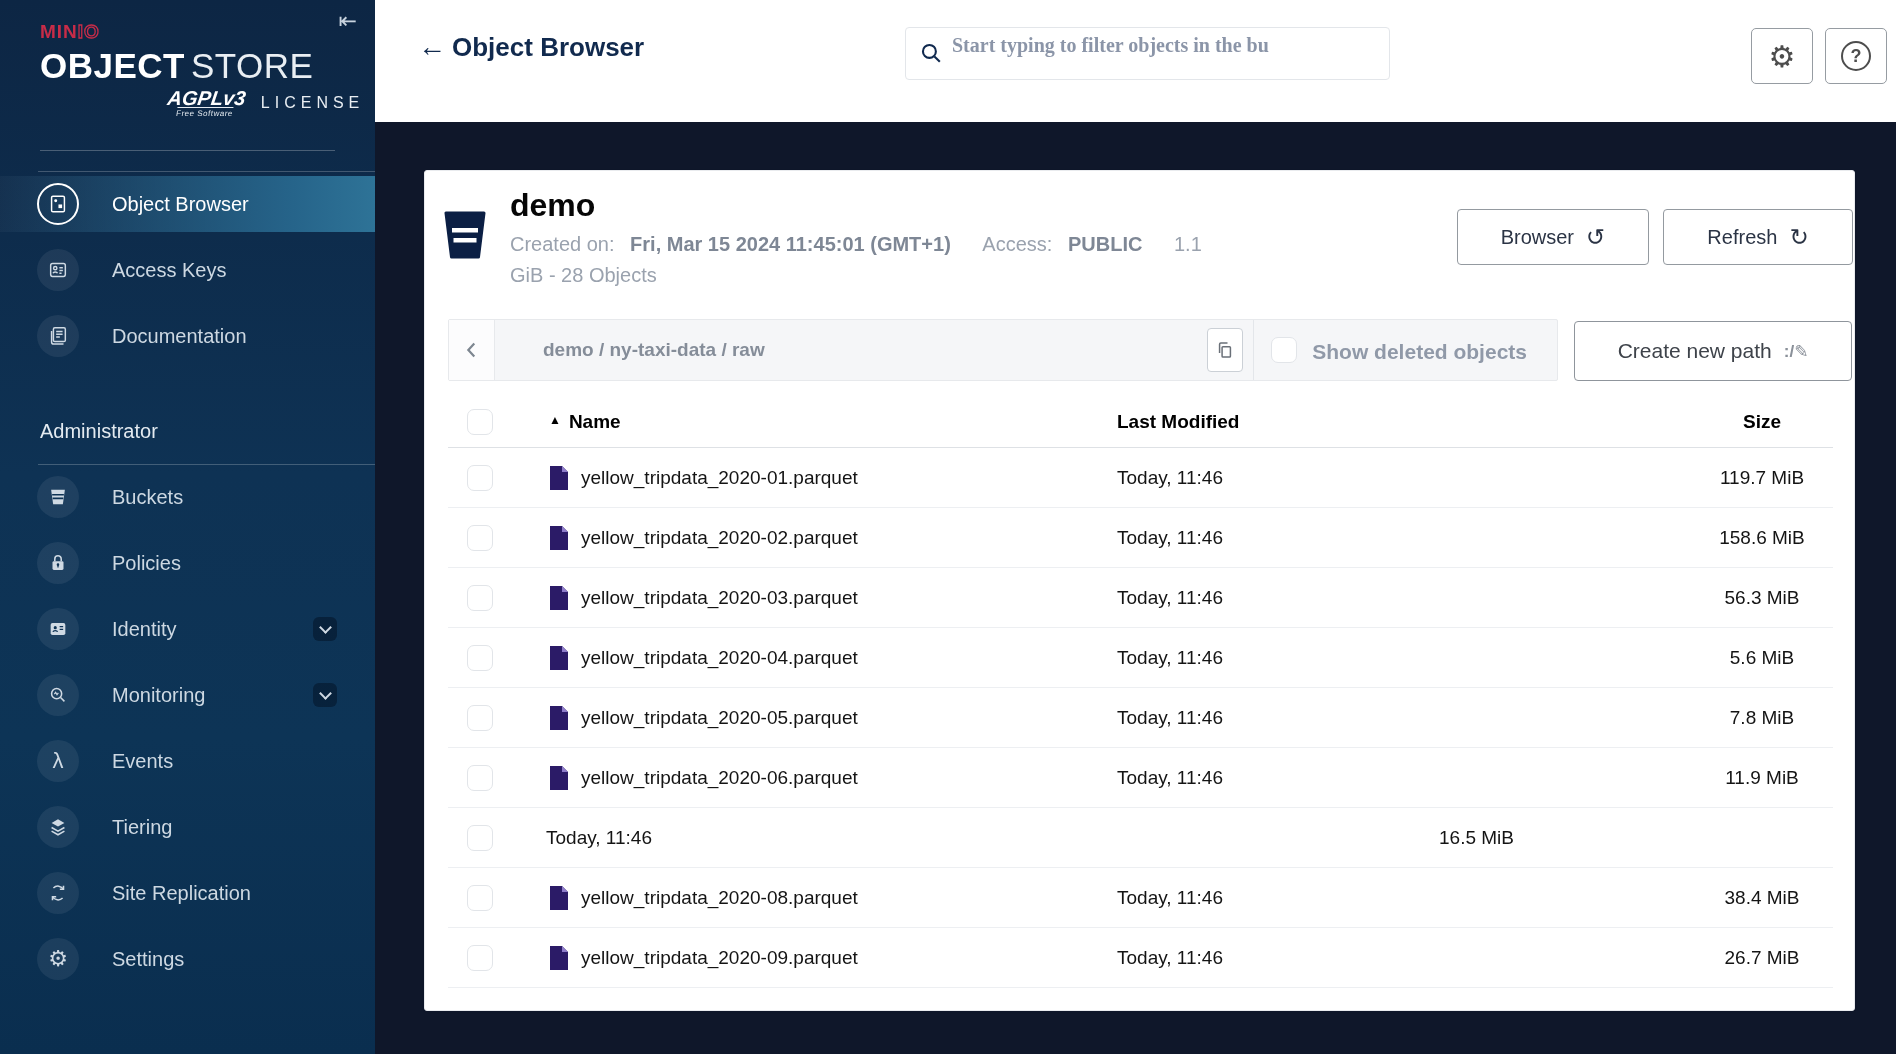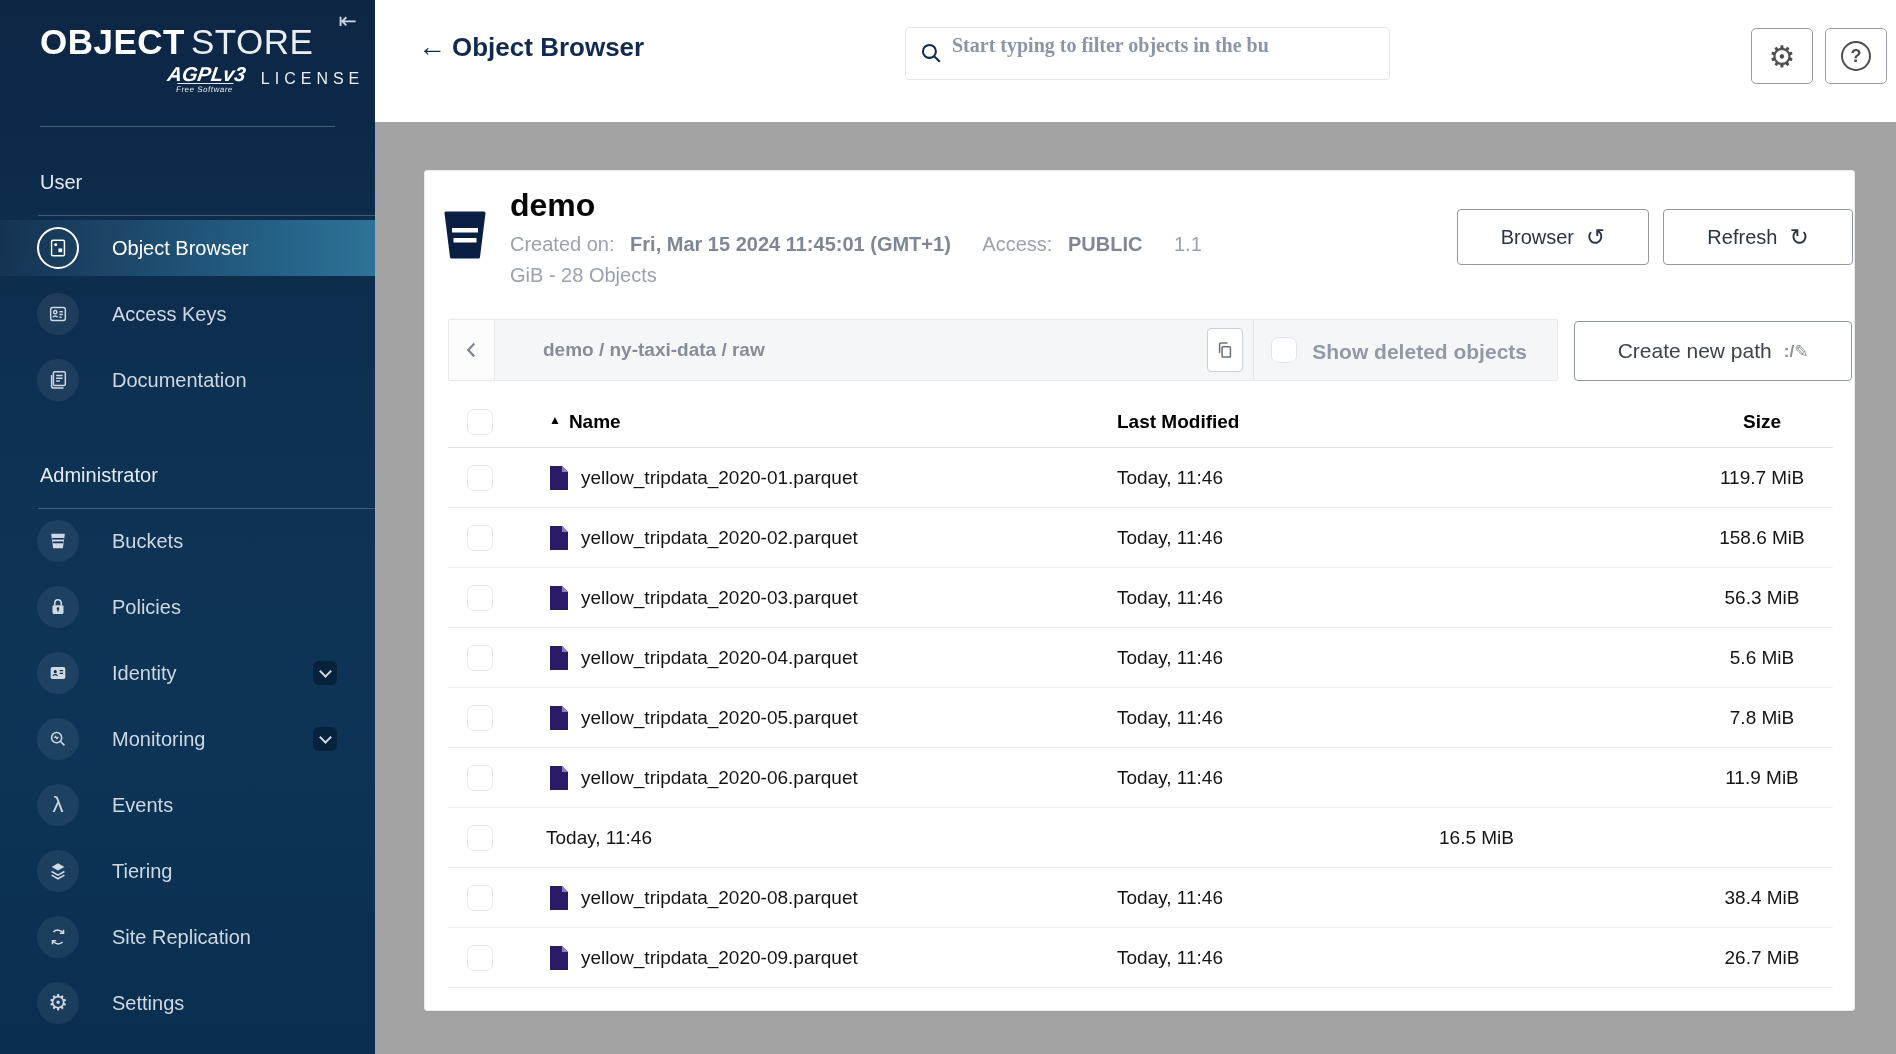--- a/index.html
+++ b/index.html
@@ -80,21 +80,21 @@
   }
   .icon-btn.gear { left:1376px; font-size:30px; color:#4D4D4D; }
   .icon-btn.help { left:1450px; }
   .circle-q {
     width:30px; height:30px; border:2.5px solid #4D4D4D; border-radius:50%;
     display:flex; align-items:center; justify-content:center;
     font-size:18px; font-weight:700; color:#4D4D4D;
   }
 
   
-  .content { position:absolute; left:375px; top:122px; width:1521px; height:932px; background:#a3a3a3;padding-left:8px; }
+  .content { position:absolute; left:375px; top:122px; width:1521px; height:932px; background:#0f172a;padding-left:8px; }
   .card {
     position:absolute; left:49px; top:48px; width:1431px; height:841px;
     background:#fff; border:1px solid #E9EBEE; border-radius:3px;
     box-shadow:0 1px 3px rgba(0,0,0,0.04);
   }
 
   .bucket-icon { position:absolute; left:19px; top:40px; }
   .bucket-name { position:absolute; left:85px; top:16px; font-size:32px; font-weight:700; color:#060606; }
   .bucket-info { position:absolute; left:85px; top:58px; font-size:20px; line-height:31px; color:#9AA2AE; }
   .bucket-info .b { font-weight:700; color:#7E8795;text-align:right; }
@@ -153,32 +153,32 @@
   .sort-ic { font-size:12px; color:#000; margin:-4px 8px 0 3px; }
   .file-ic { margin:0 12px 0 3px; flex:0 0 20px; }
 </style>
 </head>
 <body>
 
 <div class="sidebar">
   <span class="collapse-btn">⇤</span>
 
   <div class="logo-block">
+    <div class="wordmark"><span>MIN</span><span class="io">IO</span></div>
     <div class="logo-title"><span class="t-bold">OBJECT</span><span class="t-light">STORE</span></div>
     <div class="logo-row3">
       <span class="agpl">
         <span class="agpl-main">AGPLv3</span>
         <span class="agpl-sub">Free Software</span>
       </span>
       <span class="license-txt">LICENSE</span>
     </div>
   </div>
   <div class="logo-divider"></div>
 
-  <div class="section-label">User</div>
   <div class="section-divider"></div>
 
   <div class="nav-item active">
     <span class="nav-ic">
       <svg width="22" height="22" viewBox="0 0 24 24" fill="none" stroke="currentColor" stroke-width="1.6">
         <rect x="5" y="3.5" width="14" height="17" rx="1.5"></rect>
         <circle cx="9.5" cy="8.5" r="1.6" fill="currentColor" stroke="none"></circle>
         <rect x="12.5" y="12.5" width="4" height="4" fill="currentColor" stroke="none"></rect>
       </svg>
     </span>

